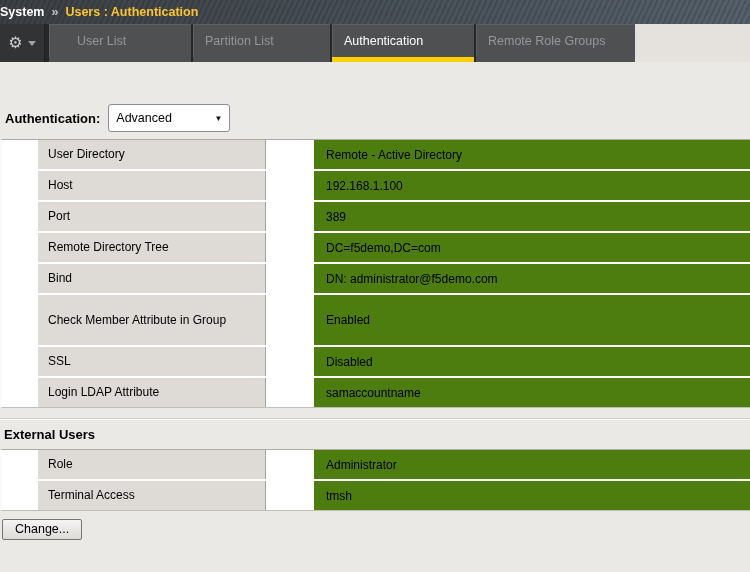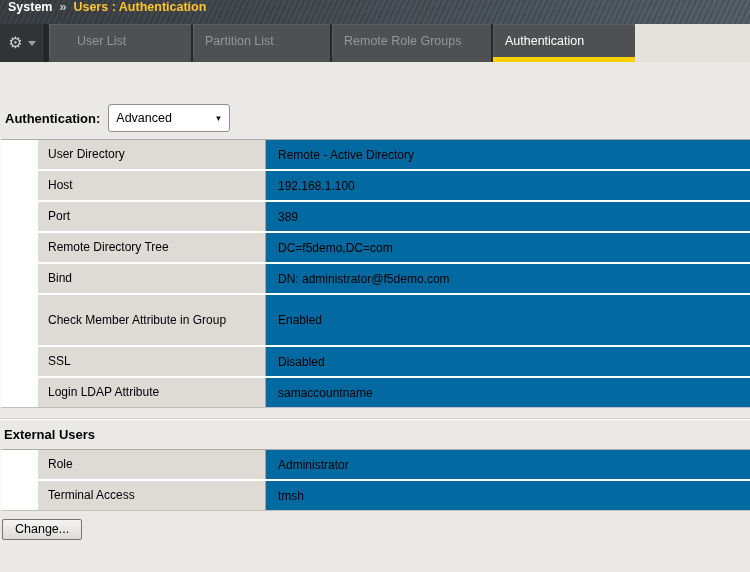--- a/index.html
+++ b/index.html
@@ -9,21 +9,21 @@
     font-size: 12px;
     color: #000;
     background: #ebe9e6;
     overflow: hidden;
   }
 
   
   .crumb-bar {
     height: 24px;
     display: flex;
-    padding-left: 8px;
+    align-items: center;
     background:
       repeating-linear-gradient(115deg, rgba(0,0,0,0.14) 0 2px, rgba(0,0,0,0) 2px 5px),
       linear-gradient(90deg, #3c4044 0%, #454c53 40%, #55606a 100%);
   }
   .crumb-section { color: #ffffff; font-weight: bold; font-size: 12.5px; }
   .crumb-sep { color: #c3c6c9; font-weight: bold; margin: 0 7px; font-size: 12.5px; }
   .crumb-page { color: #fdc431; font-weight: bold; font-size: 12.5px; }
 
   
   .tab-bar { height: 38px; display: flex; background: #e5e2de; }
@@ -101,23 +101,24 @@
     min-height: 29px;
     background: #dedbd7;
     border-right: 1px solid #a5a3a0;
     display: flex; align-items: center;
     padding: 4px 18px 4px 10px;
     line-height: 1.35;
   }
   .kv-value {
     flex: 1;
     min-height: 29px;
-    background: #0369a1;
+    background: #4d7c0f;
     display: flex; align-items: center;
     padding: 4px 8px 4px 12px;
+    margin-left: 48px;
   }
   .kv-row.tall .kv-label, .kv-row.tall .kv-value { min-height: 50px; }
 
   .section-divider {
     margin-top: 10px;
     height: 2px;
     background: #fbfaf9;
     border-top: 1px solid #d2d0cc;
   }
   .section-heading {
@@ -152,25 +153,25 @@
     <div class="gear-btn">
       <span class="gear-glyph">⚙</span>
       <span class="tri-down"></span>
     </div>
     <div class="tab t0">
       <span>User List</span>
     </div>
     <div class="tab t1">
       <span>Partition List</span>
     </div>
+    <div class="tab t2 active">
+      <span>Authentication</span>
+    </div>
     <div class="tab t3">
       <span>Remote Role Groups</span>
-    </div>
-    <div class="tab t2 active">
-      <span>Authentication</span>
     </div>
   </div>
   <div class="tab-filler"></div>
 </div>
 
 <div class="content">
 
   <div class="form-row">
     <span class="form-label">Authentication:</span>
     <span class="select-box">

